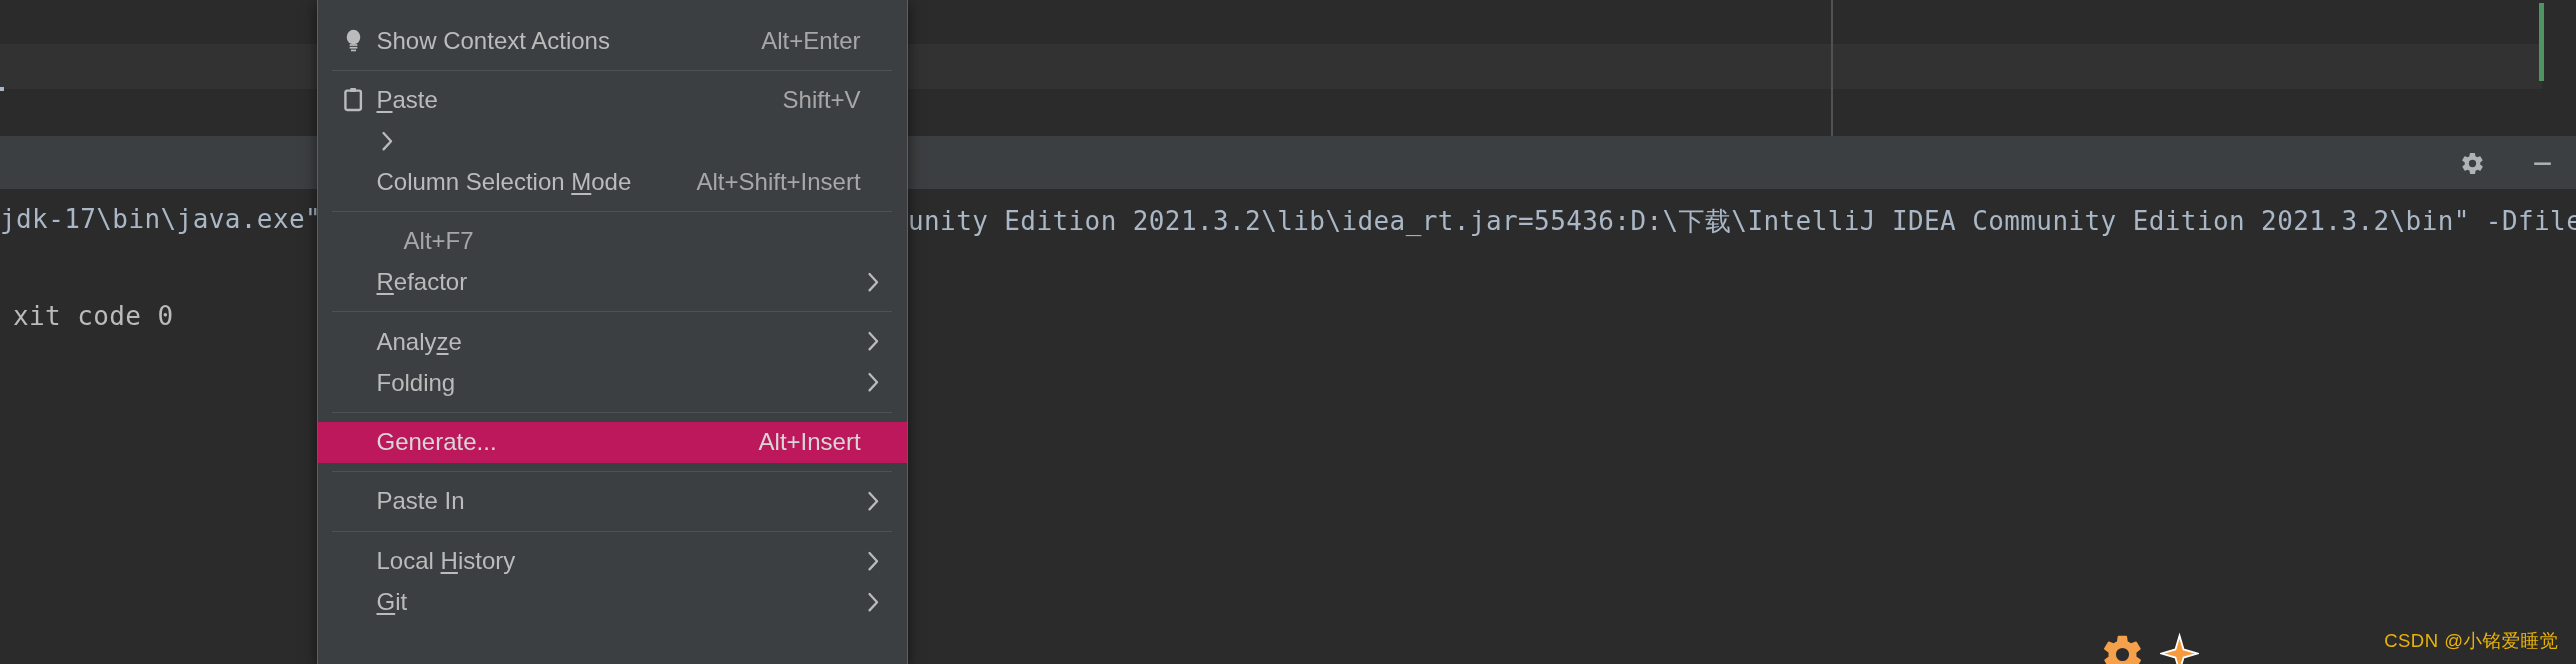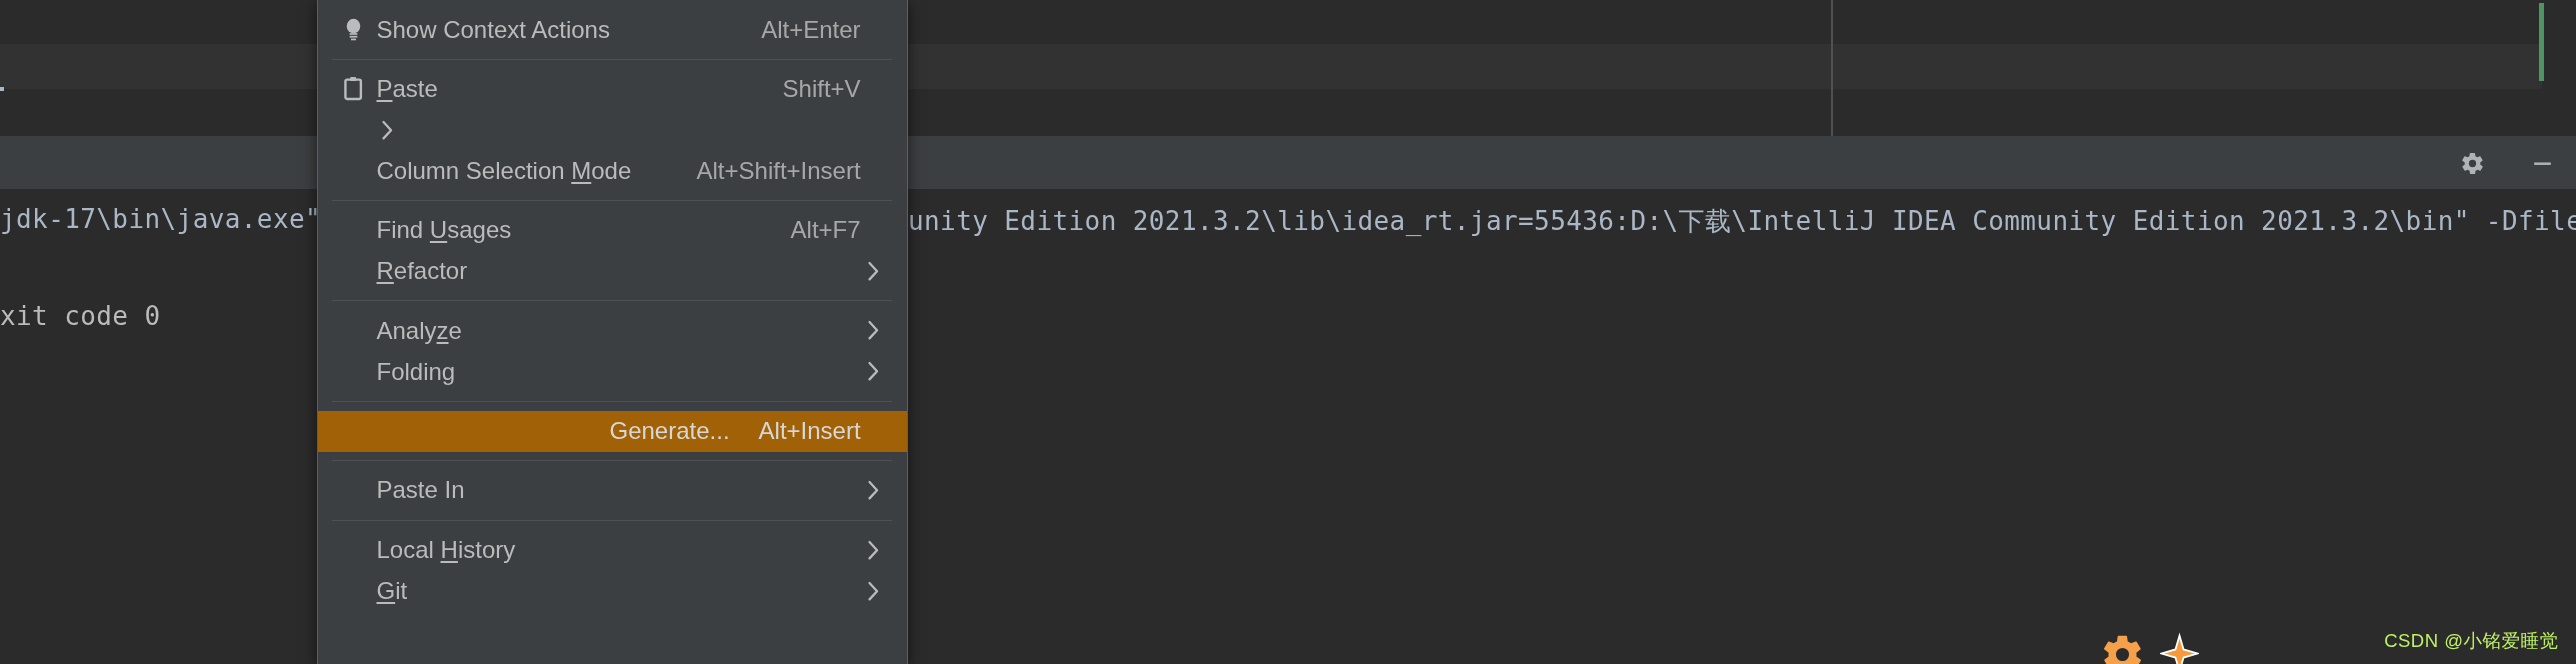--- a/index.html
+++ b/index.html
@@ -27,50 +27,50 @@
   .gear-icon svg, .minimize-icon svg { display:block; }
 
   .console-body { position:absolute; left:0; top:54px; width:2576px; height:474px; background:#2b2b2b; overflow:hidden; }
   .console-line {
     position:absolute; left:0; white-space:pre;
     font-family:"DejaVu Sans Mono", monospace;
     font-size:26px; letter-spacing:0.4px;
     color:#a9b7c6;
   }
   .console-line.cmd { top:13.6px; }
-  .console-line.exit { top:111px; color:#bbbbbb; }
+  .console-line.exit { top:111px; color:#bbbbbb;margin-left:13px; }
 
   
   .watermark {
     position:absolute; right:17.5px; bottom:11.7px;
     font-family:"Liberation Sans", sans-serif;
-    font-size:18.5px; color:#bef264; letter-spacing:0.5px; white-space:nowrap;
+    font-size:18.5px; color:#eab308; letter-spacing:0.5px; white-space:nowrap;
   }
   .bottom-badges { position:absolute; left:2100px; bottom:0px; width:175px; height:25px; }
   .badge-gear { position:absolute; left:0px; bottom:-11.7px; width:45px; height:45px; }
   .badge-star { position:absolute; left:60px; bottom:-9.7px; width:39px; height:43px; }
 
   
   .ctx-menu {
     position:absolute; left:317px; top:0px; width:591px; height:665px;
     background:#3c3f41;
     border:1px solid #5e6060; border-top:none;
     box-shadow:0 2.9px 13.6px rgba(0,0,0,0.55);
-    padding-top:9px;
+    padding-top:20px;
   }
   .menu-item {
     position:relative; height:41px; display:flex; align-items:center;
     padding:0 27px 0 13.6px;
     color:#bbbbbb; font-size:24px; white-space:nowrap;
   }
   .menu-item .mi-icon { width:43px; min-width:43px; display:flex; align-items:center; justify-content:center; }
   .menu-item .mi-label { flex:1; padding-left:1.9px; }
   .menu-item .mi-shortcut { color:#a7a7a7; font-size:24px; padding-left:29px; }
   .menu-item .mi-arrow { width:19.4px; min-width:19.4px; display:flex; align-items:center; justify-content:flex-end; }
-  .menu-item.selected { background:#a16207;text-align:right; }
+  .menu-item.selected { background:#be185d; }
   .menu-item.selected .mi-label,
   .menu-item.selected .mi-shortcut { color:#d7d7d7; }
   .menu-item u { text-decoration:underline; text-underline-offset:2.9px; }
   .menu-sep { height:1px; background:#4f5253; margin:8.7px 15.5px 8.7px 13.6px; }
 
   .bulb-icon svg, .clipboard-icon svg, .chevron-right-icon svg { display:block; }
 </style>
 </head>
 <body>
 
@@ -171,21 +171,20 @@
       <span class="mi-icon"></span>
       <span class="mi-label">Column Selection <u>M</u>ode</span>
       <span class="mi-shortcut">Alt+Shift+Insert</span>
       <span class="mi-arrow"></span>
     </div>
 
     <div class="menu-sep"></div>
 
     <div class="menu-item">
       <span class="mi-icon"></span>
-      <span class="mi-label">Find <u>U</u>sages</span>
       <span class="mi-shortcut">Alt+F7</span>
       <span class="mi-arrow"></span>
     </div>
 
     <div class="menu-item">
       <span class="mi-icon"></span>
       <span class="mi-label"><u>R</u>efactor</span>
       <span class="mi-arrow chevron-right-icon">
         <svg width="12.6" height="20.4" viewBox="0 0 10 16">
             <path d="M2 1.5 L8 8 L2 14.5" fill="none" stroke="#b9bbbd" stroke-width="1.8" stroke-linecap="round" stroke-linejoin="round"></path>

